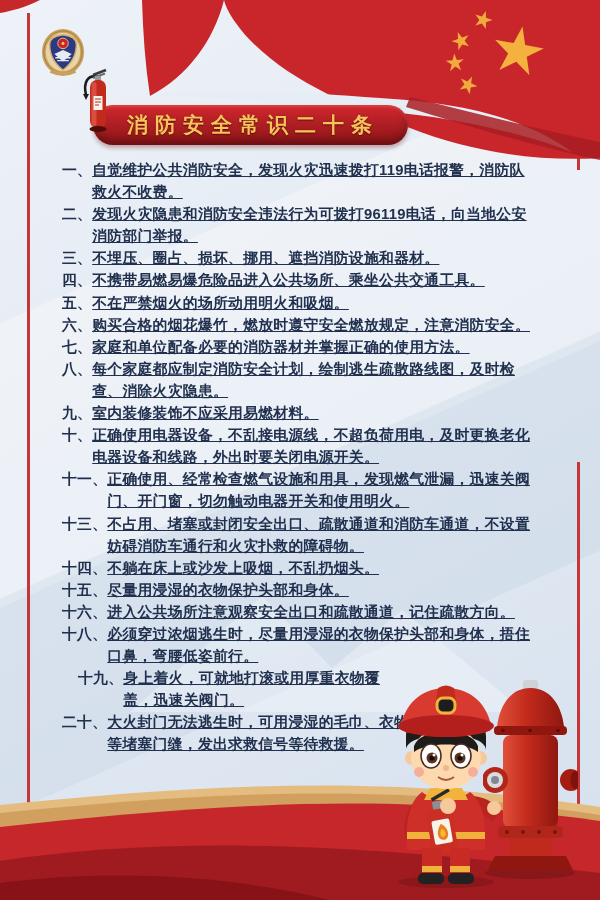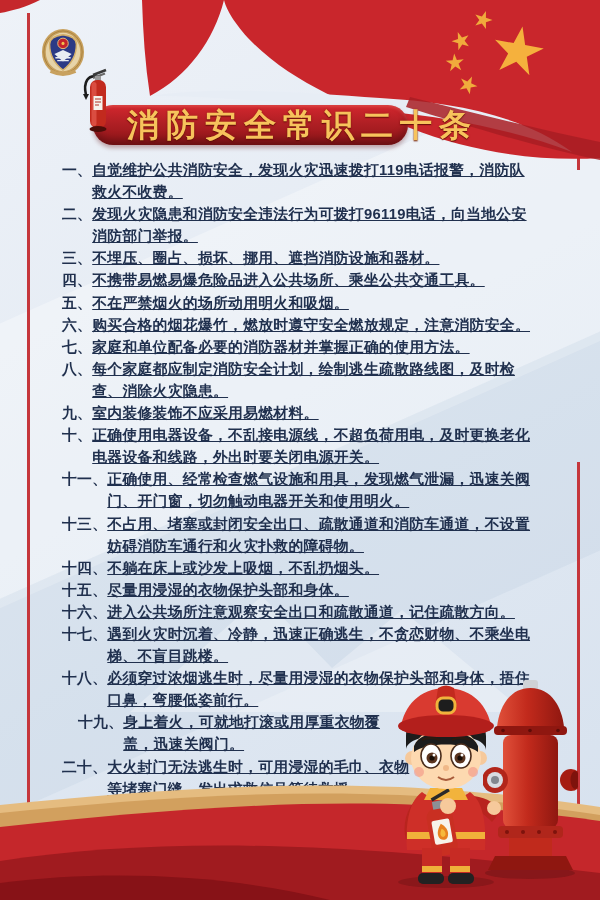--- a/index.html
+++ b/index.html
@@ -20,21 +20,21 @@
   .flag-svg{position:absolute;left:0;top:0;width:600px;height:200px;z-index:4;}
   .emblem-svg{position:absolute;left:41px;top:28px;width:44px;height:48px;z-index:7;}
   .banner{
     position:absolute;left:93px;top:105px;width:315px;height:40px;z-index:5;
     border-radius:21px;
     background:linear-gradient(180deg,#d3272e 0%,var(--banner-red,#b01f24) 45%,#8e1418 100%);
     box-shadow:0 3px 4px rgba(110,25,25,.35), inset 0 -5px 8px rgba(0,0,0,.28), inset 0 2px 3px rgba(255,130,115,.35);
   }
   .banner-title{
     display:block;line-height:40px;padding-left:34px;
-    font-size:32px;font-weight:bold;letter-spacing:7px;white-space:nowrap;
+    font-size:21px;font-weight:bold;letter-spacing:7px;white-space:nowrap;
     color:var(--title-gold,#f7c35c);
     text-shadow:0 1px 1px rgba(90,10,5,.85),0 0 2px rgba(130,35,0,.5);
   }
   .ext-svg{position:absolute;left:78px;top:68px;width:40px;height:70px;z-index:6;}
   .rules{
     position:absolute;left:62px;top:159px;width:470px;z-index:3;
     color:var(--text-navy,#20304e);font-size:14.8px;font-weight:bold;
     line-height:22.1px;letter-spacing:0.3px;
   }
   .rule{display:flex;}
@@ -113,24 +113,20 @@
         <span class="num">十四、</span>
         <span class="txt">不躺在床上或沙发上吸烟，不乱扔烟头。</span>
       </div>
       <div class="rule">
         <span class="num">十五、</span>
         <span class="txt">尽量用浸湿的衣物保护头部和身体。</span>
       </div>
       <div class="rule">
         <span class="num">十六、</span>
         <span class="txt">进入公共场所注意观察安全出口和疏散通道，记住疏散方向。</span>
-      </div>
-      <div class="rule">
-        <span class="num">十七、</span>
-        <span class="txt">遇到火灾时沉着、冷静，迅速正确逃生，不贪恋财物、不乘坐电梯、不盲目跳楼。</span>
       </div>
       <div class="rule">
         <span class="num">十八、</span>
         <span class="txt">必须穿过浓烟逃生时，尽量用浸湿的衣物保护头部和身体，捂住口鼻，弯腰低姿前行。</span>
       </div>
       <div class="rule" style="padding-right: 128px; margin-left: 16px;">
         <span class="num">十九、</span>
         <span class="txt">身上着火，可就地打滚或用厚重衣物覆盖，迅速关阀门。</span>
       </div>
       <div class="rule" style="padding-right: 108px;">

